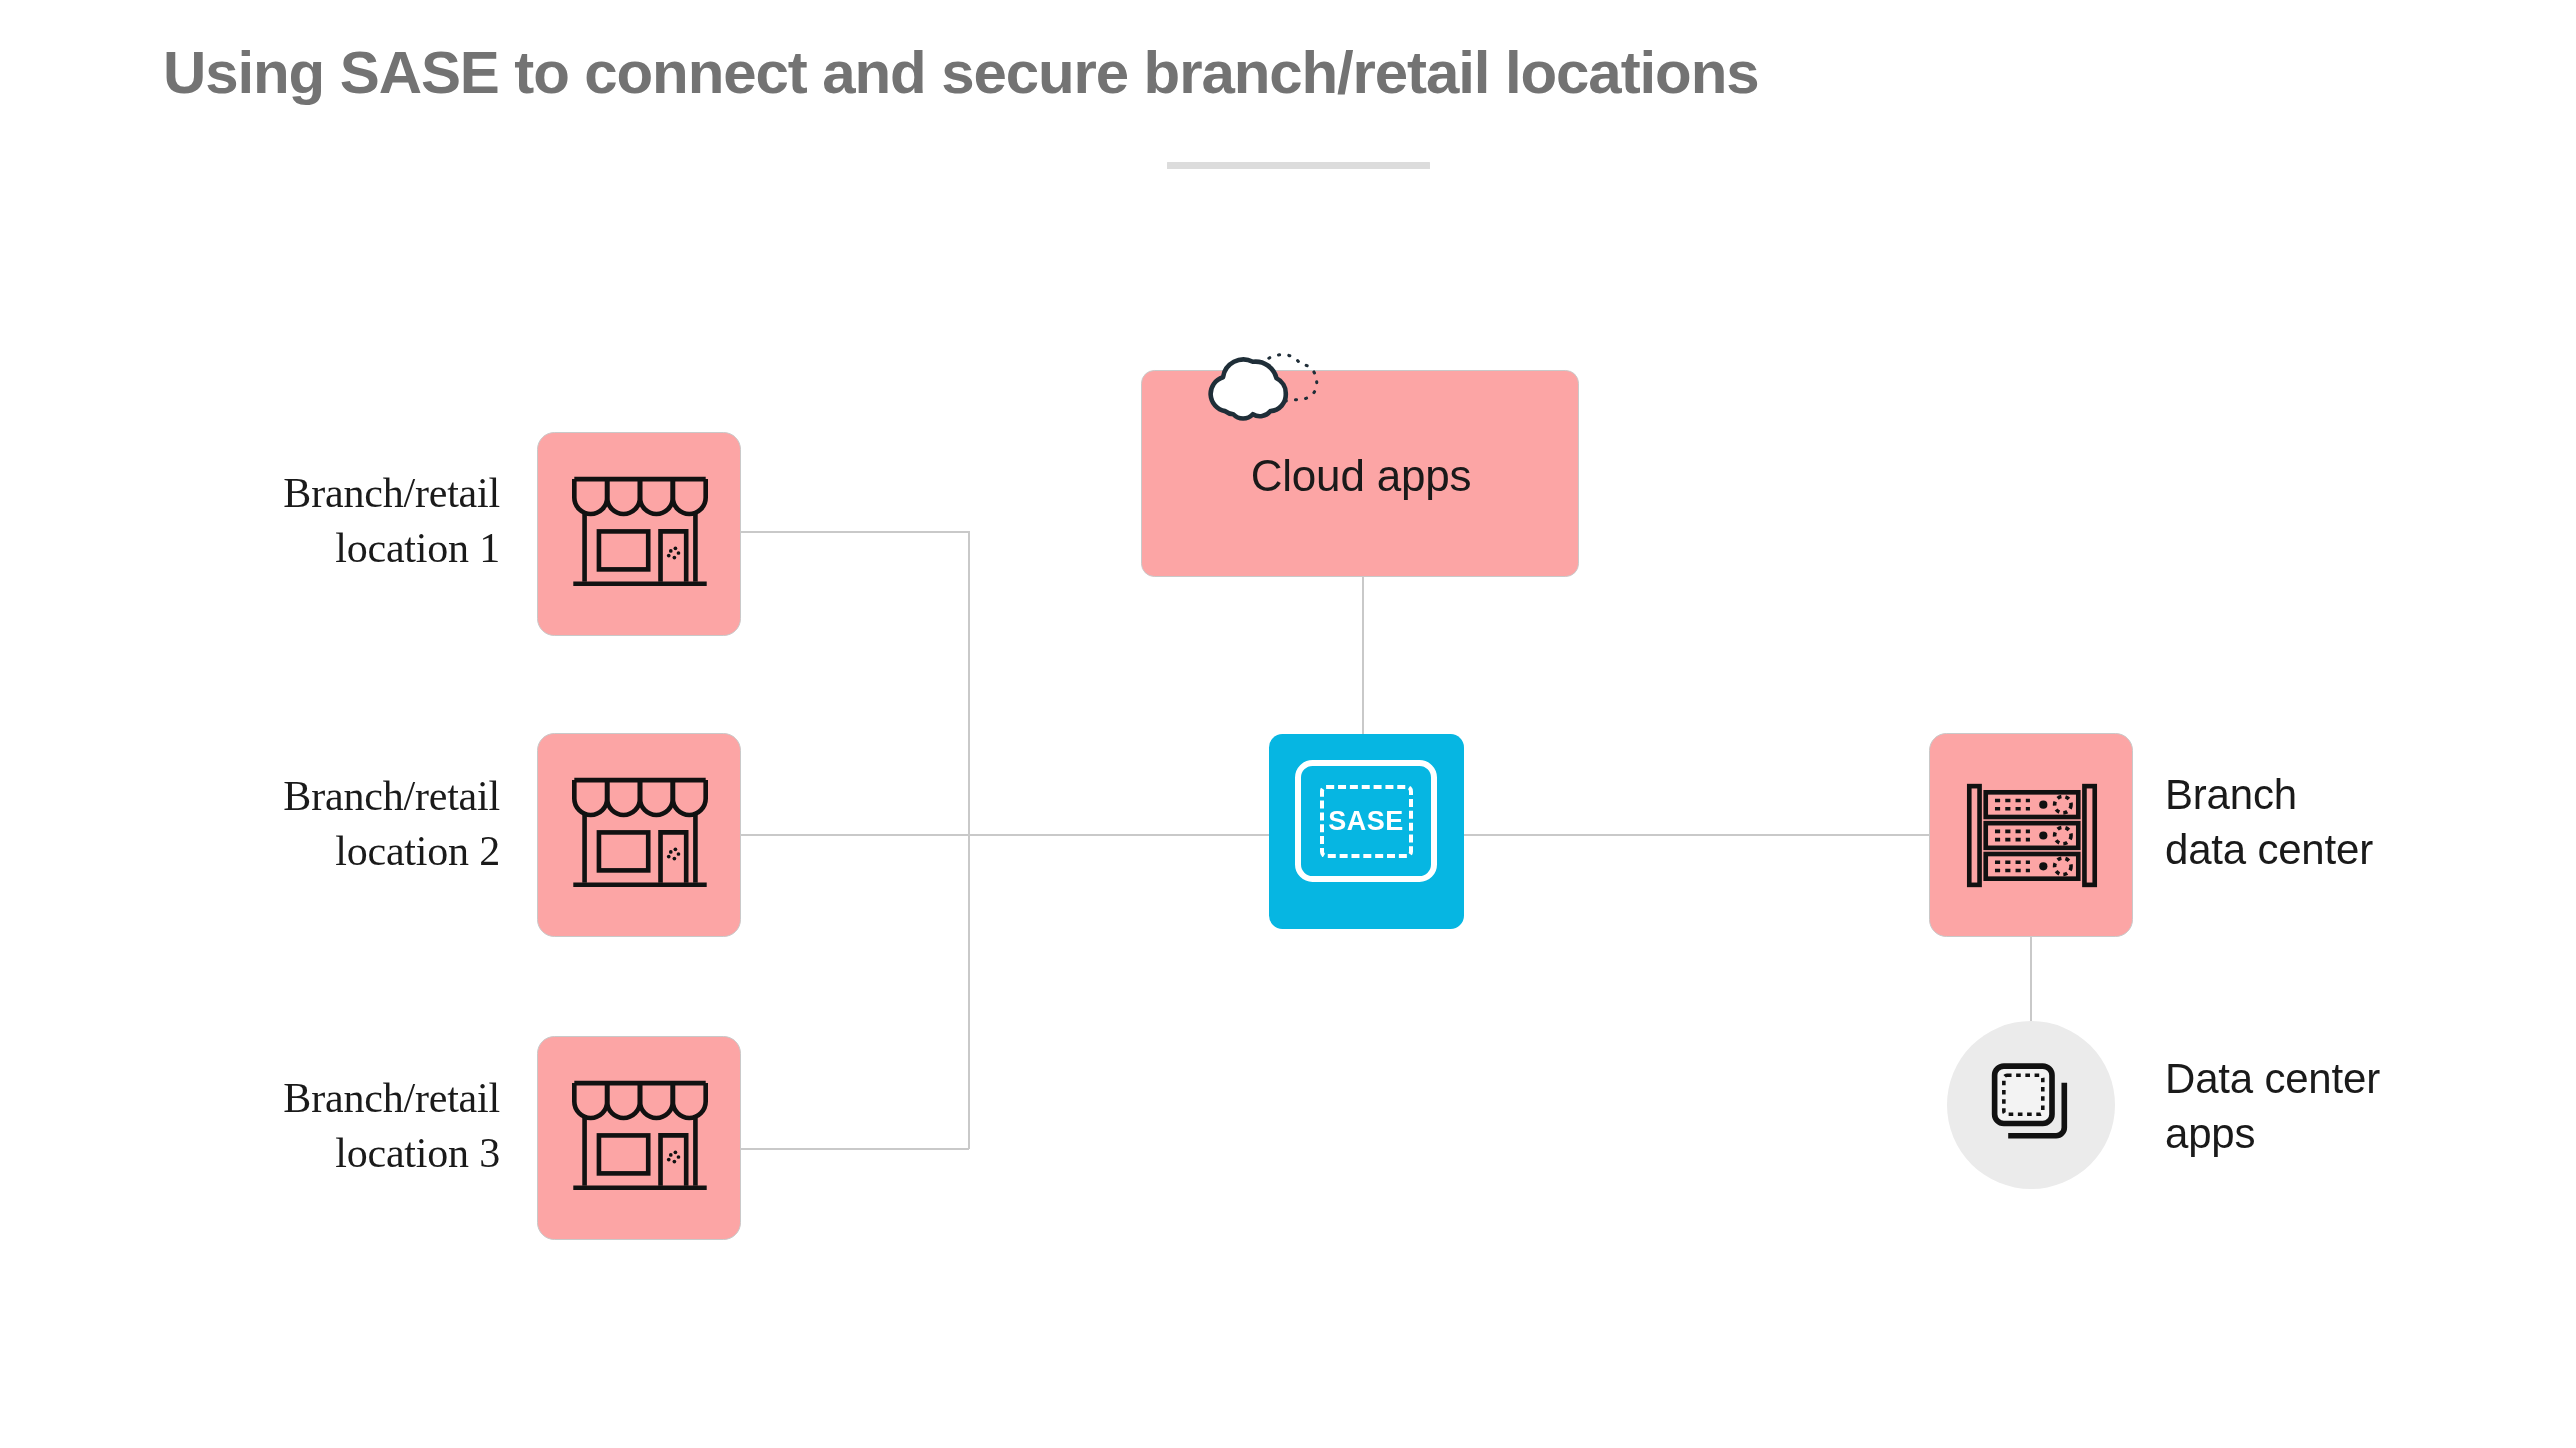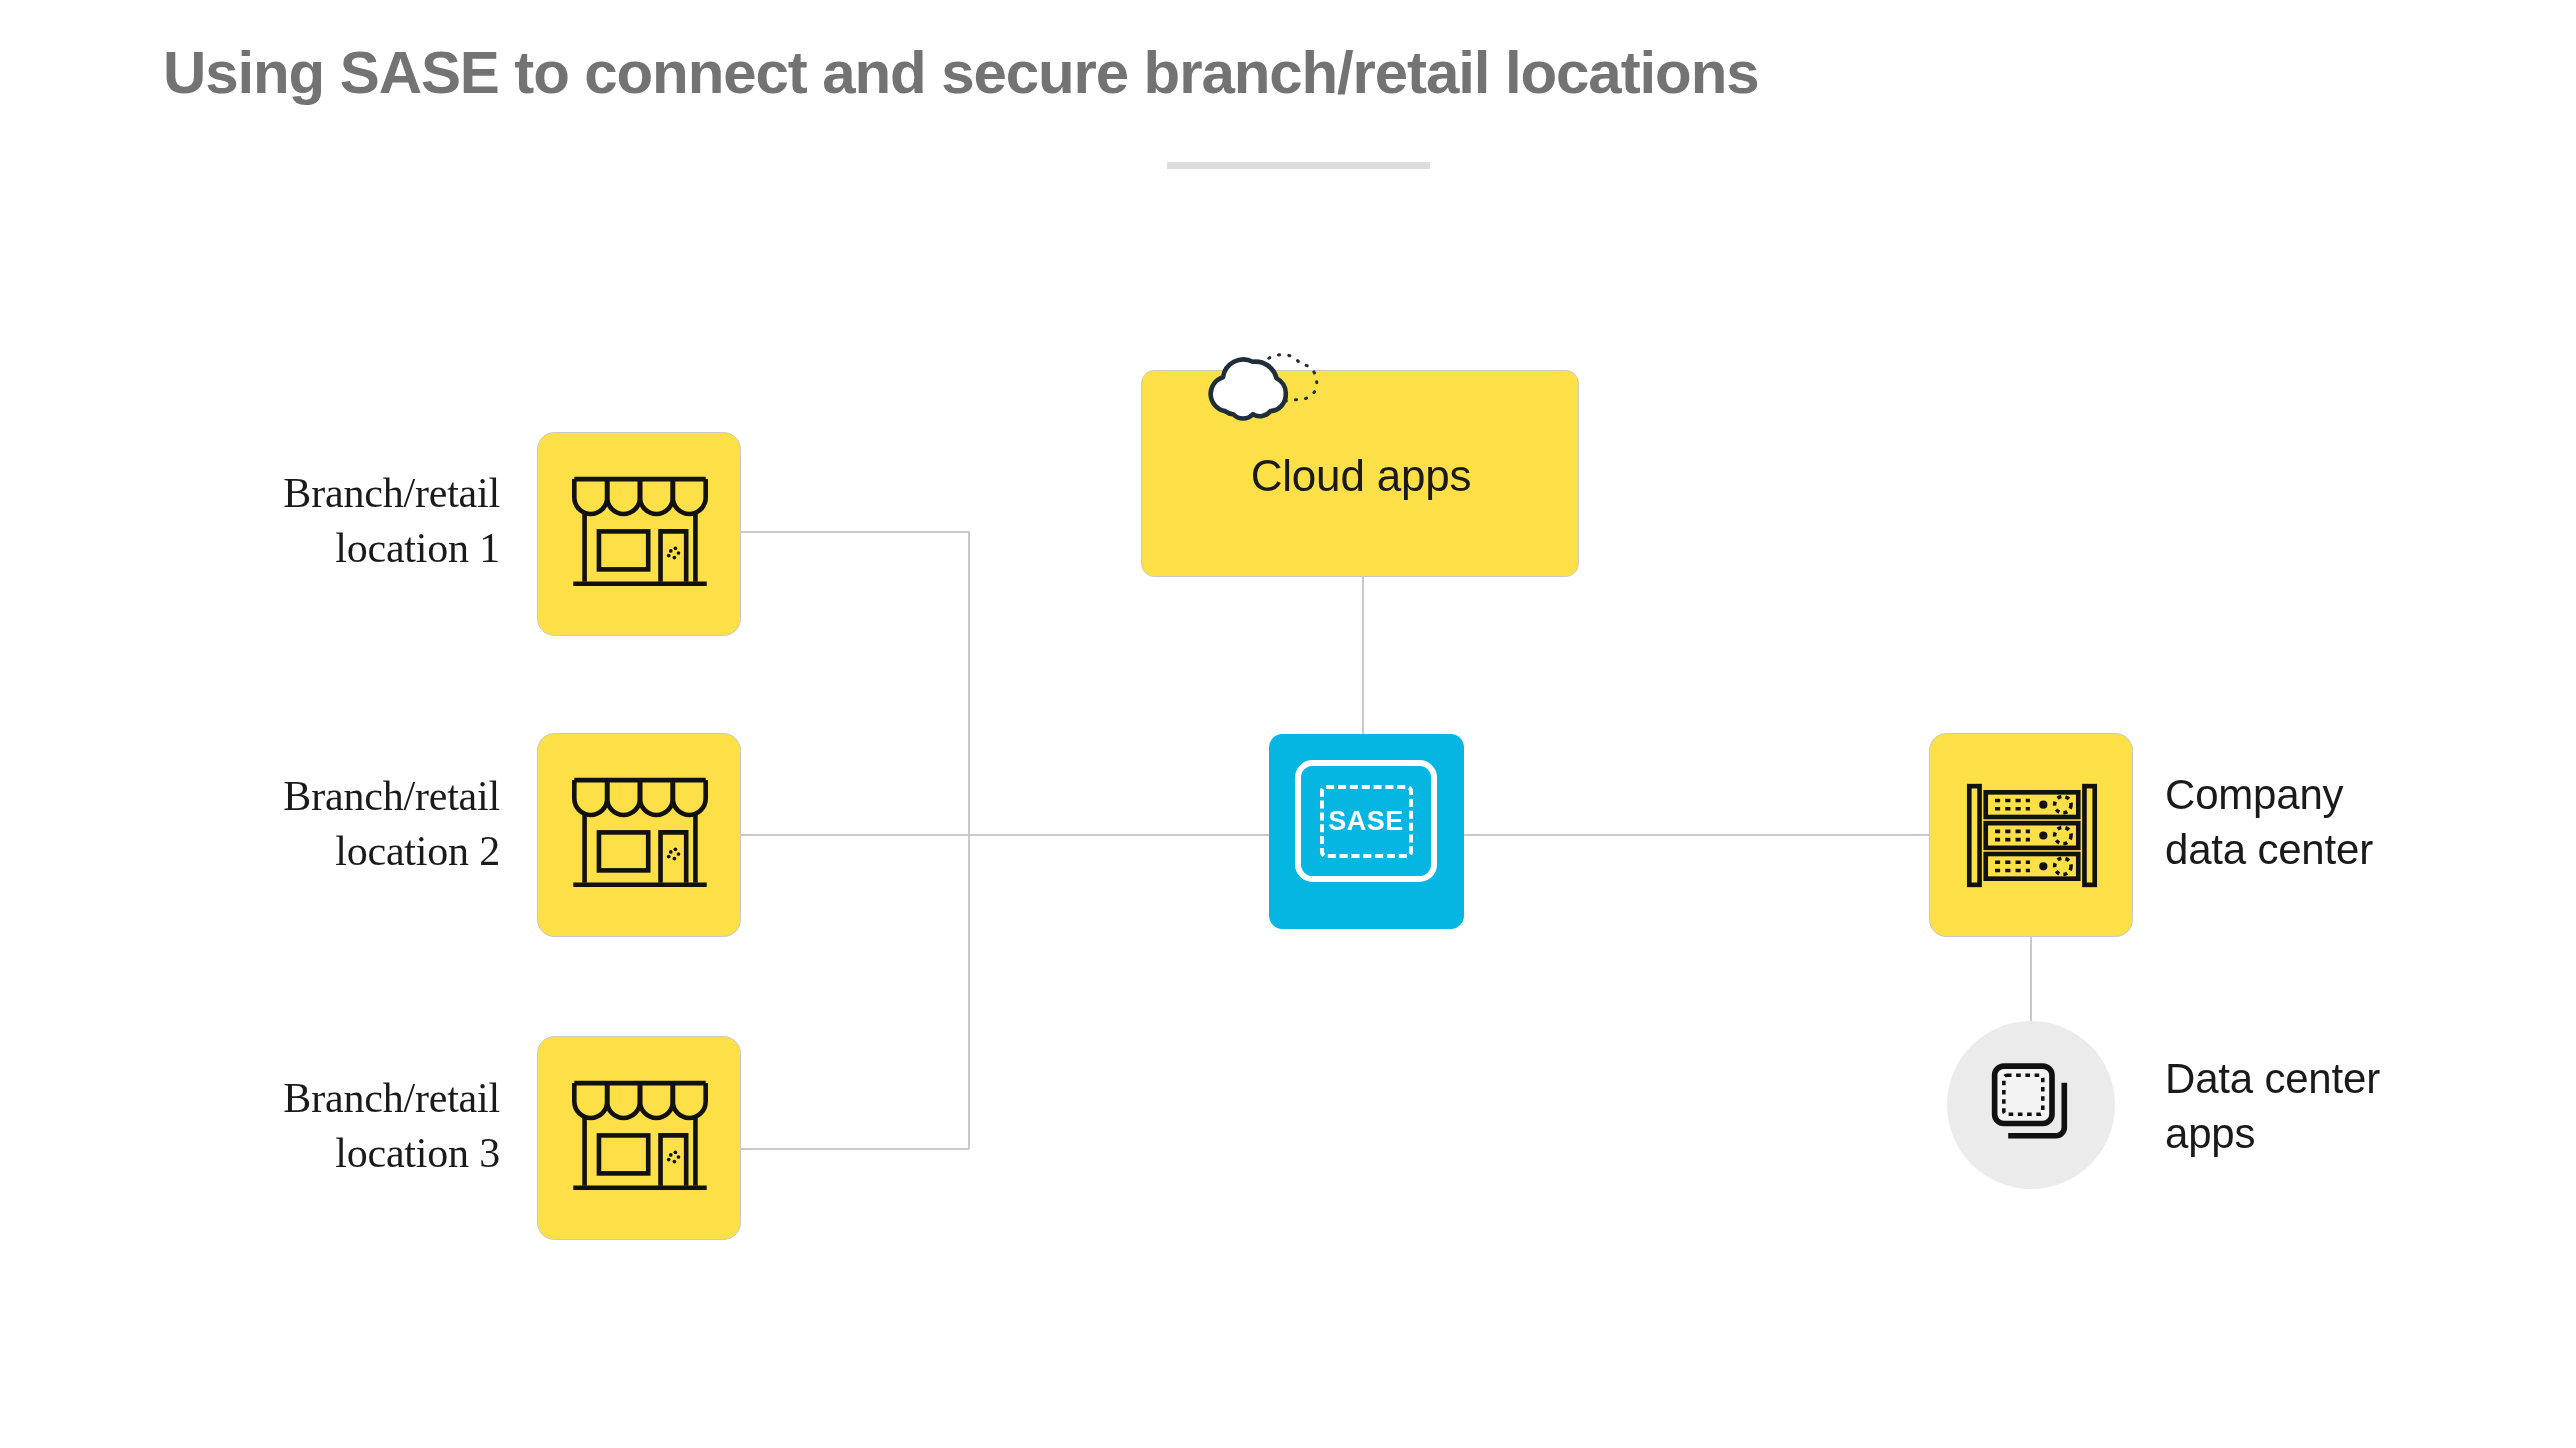--- a/index.html
+++ b/index.html
@@ -43,21 +43,21 @@
     width: 263px;
     height: 6.7px;
     background: #dcdcdc;
     border-radius: 0.5px;
   }
 
   
   .node-box {
     position: absolute;
     box-sizing: border-box;
-    background: #fde047;
+    background: #fca5a5;
     border: 1.5px solid #c9c9c9;
     border-radius: 17.5px;
   }
 
   .branch-box   { width: 204px; height: 204px; }
   .branch-1 { left: 537px; top: 432px;  }
   .branch-2 { left: 537px; top: 733px; }
   .branch-3 { left: 537px; top: 1036px; }
 
   .cloud-box {
@@ -339,21 +339,21 @@
         <circle cx="150" cy="106" r="8"></circle>
         <circle cx="150" cy="166" r="8"></circle>
       </g>
       <g fill="none" stroke="#111111" stroke-width="7" stroke-dasharray="8 8">
         <circle cx="188" cy="46" r="16"></circle>
         <circle cx="188" cy="106" r="16"></circle>
         <circle cx="188" cy="166" r="16"></circle>
       </g>
     </svg>
   </div>
-  <div class="label label-left-align lbl-dc">Company
+  <div class="label label-left-align lbl-dc">Branch
 data center</div>
 
   <div class="dcapps-circle">
     <svg class="layers-icon" viewBox="0 0 166 162">
 
       <path d="M148 44 V126 a16 16 0 0 1 -16 16 H44" fill="none" stroke="#111111" stroke-width="11" stroke-linecap="square"></path>
 
       <rect x="12" y="6" width="112" height="112" rx="18" fill="#f3f3f3" stroke="#111111" stroke-width="11"></rect>
 
       <rect x="30" y="24" width="76" height="76" rx="6" fill="none" stroke="#111111" stroke-width="7" stroke-dasharray="9 9"></rect>

